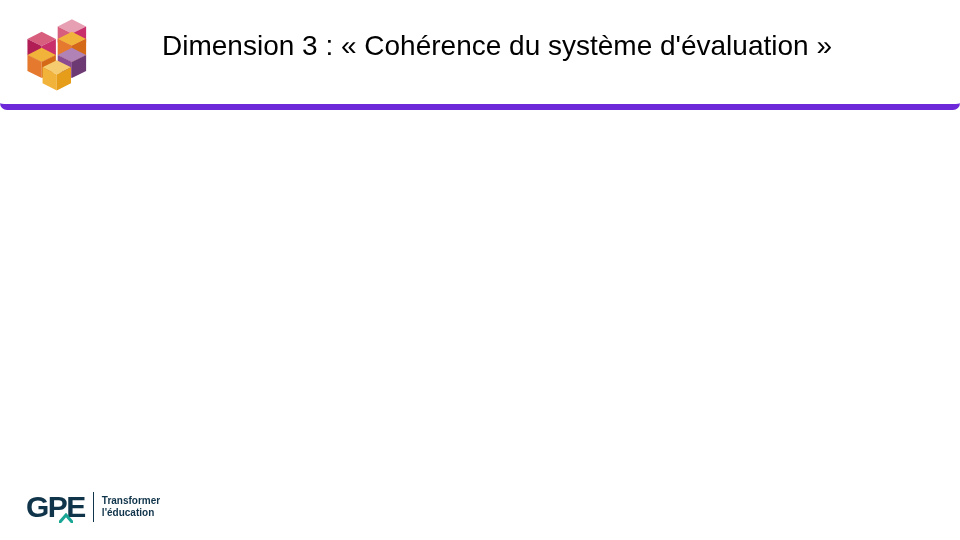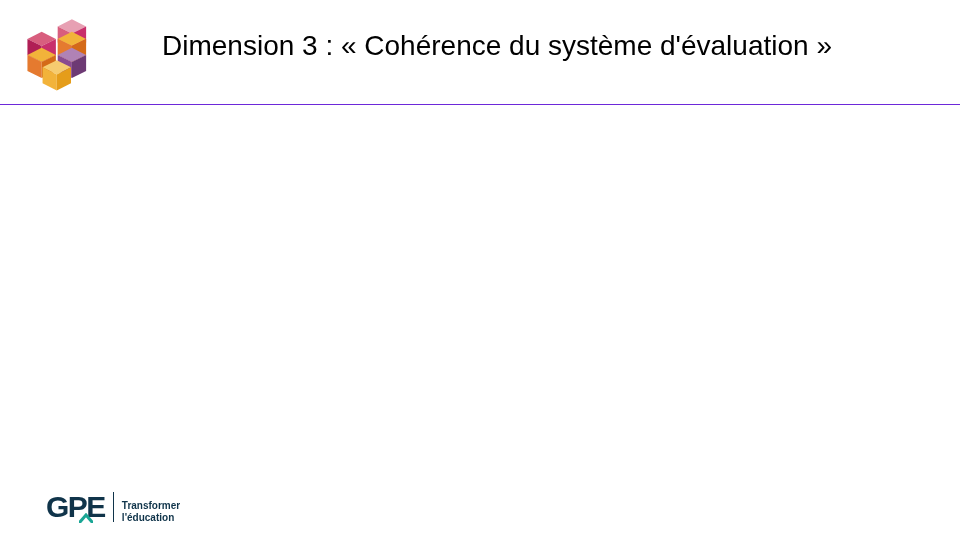--- a/index.html
+++ b/index.html
@@ -7,42 +7,42 @@
     width: 960px; height: 540px;
     background: #fff;
     font-family: Arial, Helvetica, sans-serif;
     overflow: hidden;
     position: relative;
   }
   .header {
     position: absolute;
     top: 0; left: 0; right: 0;
     height: 104px;
-    border-bottom: 1px solid #6d28d9;
+    border-bottom: 6px solid #6d28d9;
+    border-radius: 7px;
   }
   .header-logo {
     position: absolute;
     top: 14px; left: 18px;
     width: 90px; height: 80px;
   }
   .title {
     position: absolute;
     top: 28px; left: 162px;
     font-size: 28px;
     color: #000;
     line-height: 1.25;
     font-weight: 400;
     max-width: 720px;
   }
   .footer-logo {
     position: absolute;
     left: 26px; bottom: 16px;
     display: flex;
-    align-items: flex-end;
-    margin-left: 20px;
+    align-items: center;
   }
   .footer-logo .gpe-text {
     font-size: 30px;
     font-weight: 900;
     letter-spacing: -1.5px;
     color: #10344a;
   }
   .footer-logo .divider {
     width: 1px; height: 30px;
     background: #10344a;

